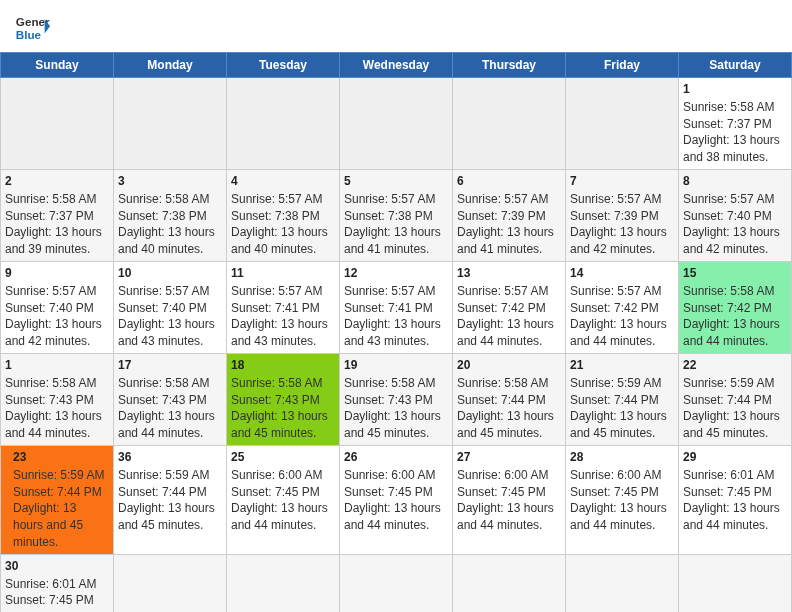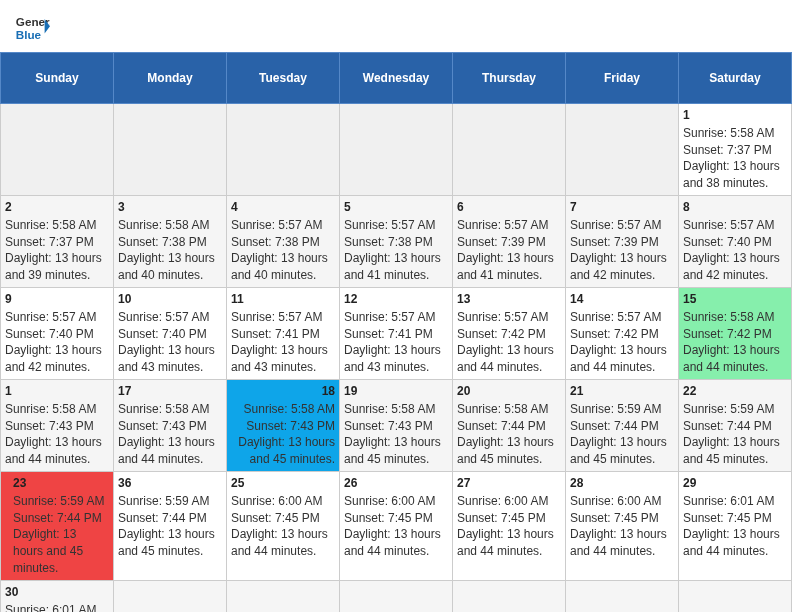--- a/index.html
+++ b/index.html
@@ -45,21 +45,21 @@
     }
     .calendar-table {
       width: 100%;
       border-collapse: collapse;
       flex: 1;
     }
     .day-header {
       background: #2962a8;
       color: #fff;
       text-align: center;
-      padding: 18px 2px;
+      padding: 5px 2px;
       font-size: 12px;
       font-weight: bold;
       border: 1px solid #5588c8;
     }
     .day-cell {
       vertical-align: top;
       border: 1px solid #ccc;
       padding: 3px 4px;
       background: #fff;
       width: 113px;
@@ -168,38 +168,38 @@
 Sunset: 7:42 PM
 Daylight: 13 hours and 44 minutes.</span></td>
         </tr>
         <tr>
           <td class="day-cell" style="background: rgb(245, 245, 245);"><span class="day-number">1</span><span class="day-info" style="white-space: pre-line;">Sunrise: 5:58 AM
 Sunset: 7:43 PM
 Daylight: 13 hours and 44 minutes.</span></td>
           <td class="day-cell" style="background: rgb(245, 245, 245);"><span class="day-number">17</span><span class="day-info" style="white-space: pre-line;">Sunrise: 5:58 AM
 Sunset: 7:43 PM
 Daylight: 13 hours and 44 minutes.</span></td>
-          <td class="day-cell" style="background: #0ea5e9; text-align: right;"><span class="day-number">18</span><span class="day-info" style="white-space: pre-line;">Sunrise: 5:58 AM
+          <td class="day-cell" style="background: #84cc16;"><span class="day-number">18</span><span class="day-info" style="white-space: pre-line;">Sunrise: 5:58 AM
 Sunset: 7:43 PM
 Daylight: 13 hours and 45 minutes.</span></td>
           <td class="day-cell" style="background: rgb(245, 245, 245);"><span class="day-number">19</span><span class="day-info" style="white-space: pre-line;">Sunrise: 5:58 AM
 Sunset: 7:43 PM
 Daylight: 13 hours and 45 minutes.</span></td>
           <td class="day-cell" style="background: rgb(245, 245, 245);"><span class="day-number">20</span><span class="day-info" style="white-space: pre-line;">Sunrise: 5:58 AM
 Sunset: 7:44 PM
 Daylight: 13 hours and 45 minutes.</span></td>
           <td class="day-cell" style="background: rgb(245, 245, 245);"><span class="day-number">21</span><span class="day-info" style="white-space: pre-line;">Sunrise: 5:59 AM
 Sunset: 7:44 PM
 Daylight: 13 hours and 45 minutes.</span></td>
           <td class="day-cell" style="background: rgb(245, 245, 245);"><span class="day-number">22</span><span class="day-info" style="white-space: pre-line;">Sunrise: 5:59 AM
 Sunset: 7:44 PM
 Daylight: 13 hours and 45 minutes.</span></td>
         </tr>
         <tr>
-          <td class="day-cell" style="background: #ef4444; padding-left: 12px;"><span class="day-number">23</span><span class="day-info" style="white-space: pre-line;">Sunrise: 5:59 AM
+          <td class="day-cell" style="background: #f97316; padding-left: 12px;"><span class="day-number">23</span><span class="day-info" style="white-space: pre-line;">Sunrise: 5:59 AM
 Sunset: 7:44 PM
 Daylight: 13 hours and 45 minutes.</span></td>
           <td class="day-cell" style="background: rgb(255, 255, 255);"><span class="day-number">36</span><span class="day-info" style="white-space: pre-line;">Sunrise: 5:59 AM
 Sunset: 7:44 PM
 Daylight: 13 hours and 45 minutes.</span></td>
           <td class="day-cell" style="background: rgb(255, 255, 255);"><span class="day-number">25</span><span class="day-info" style="white-space: pre-line;">Sunrise: 6:00 AM
 Sunset: 7:45 PM
 Daylight: 13 hours and 44 minutes.</span></td>
           <td class="day-cell" style="background: rgb(255, 255, 255);"><span class="day-number">26</span><span class="day-info" style="white-space: pre-line;">Sunrise: 6:00 AM
 Sunset: 7:45 PM

